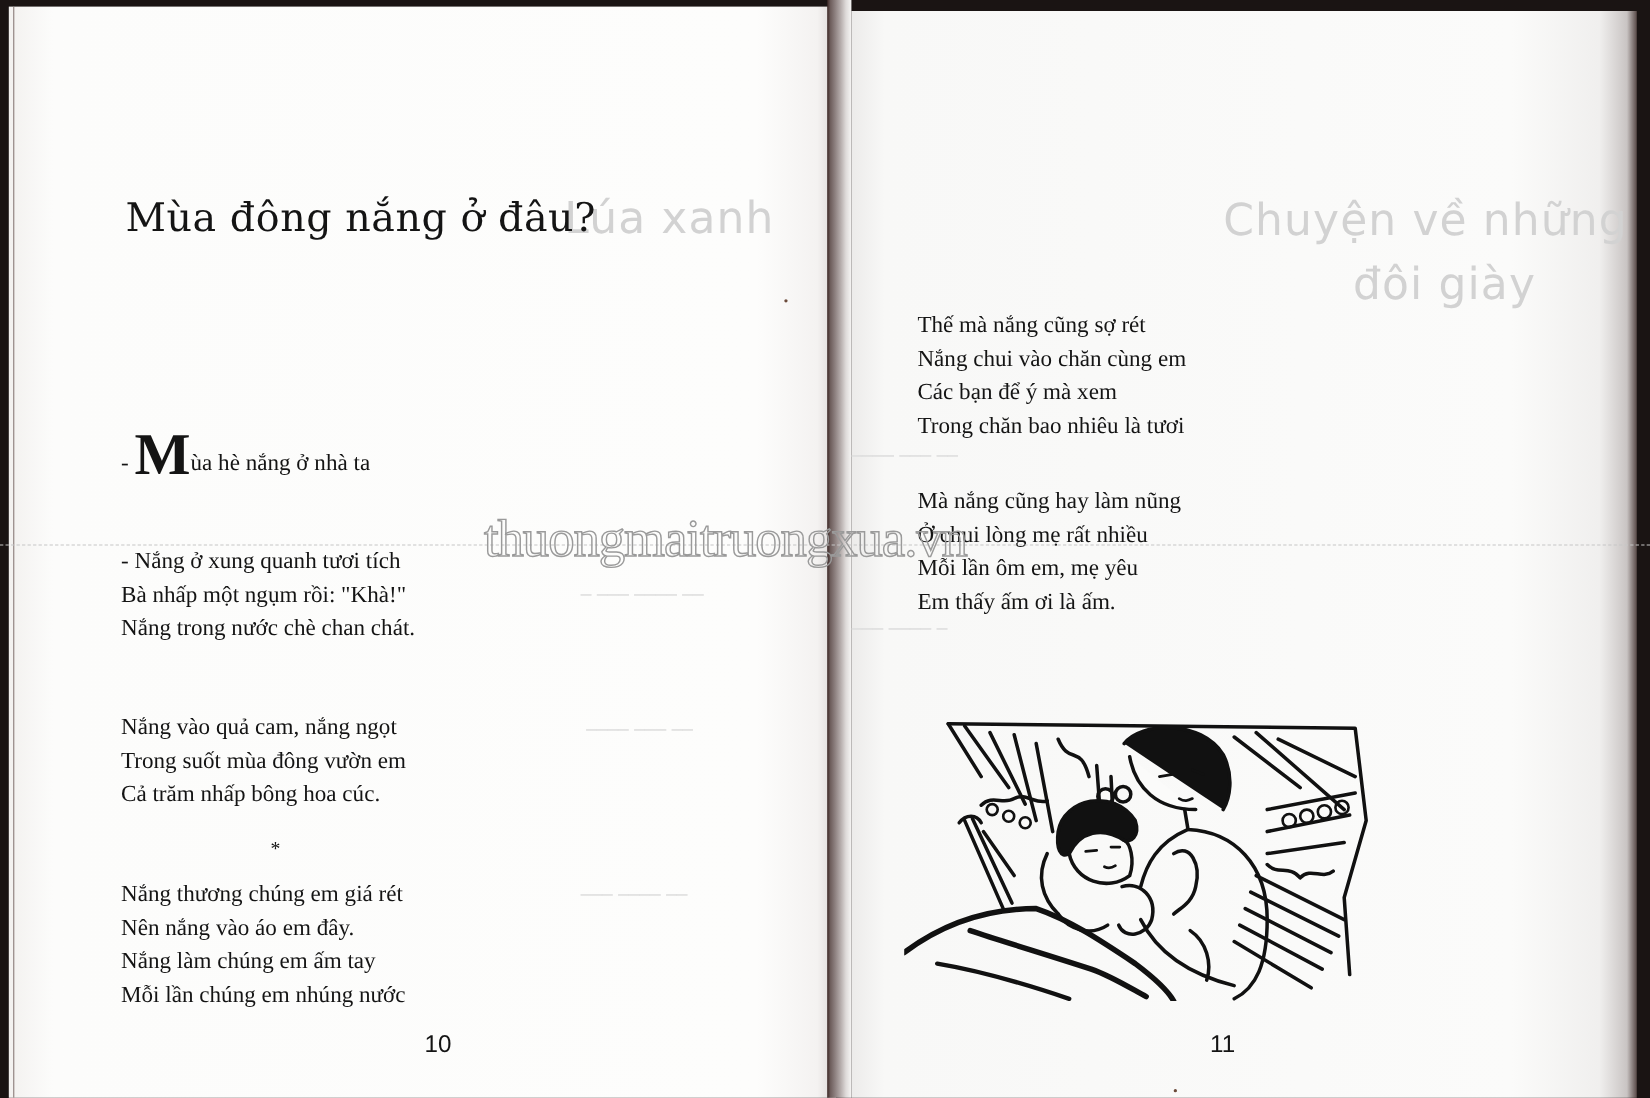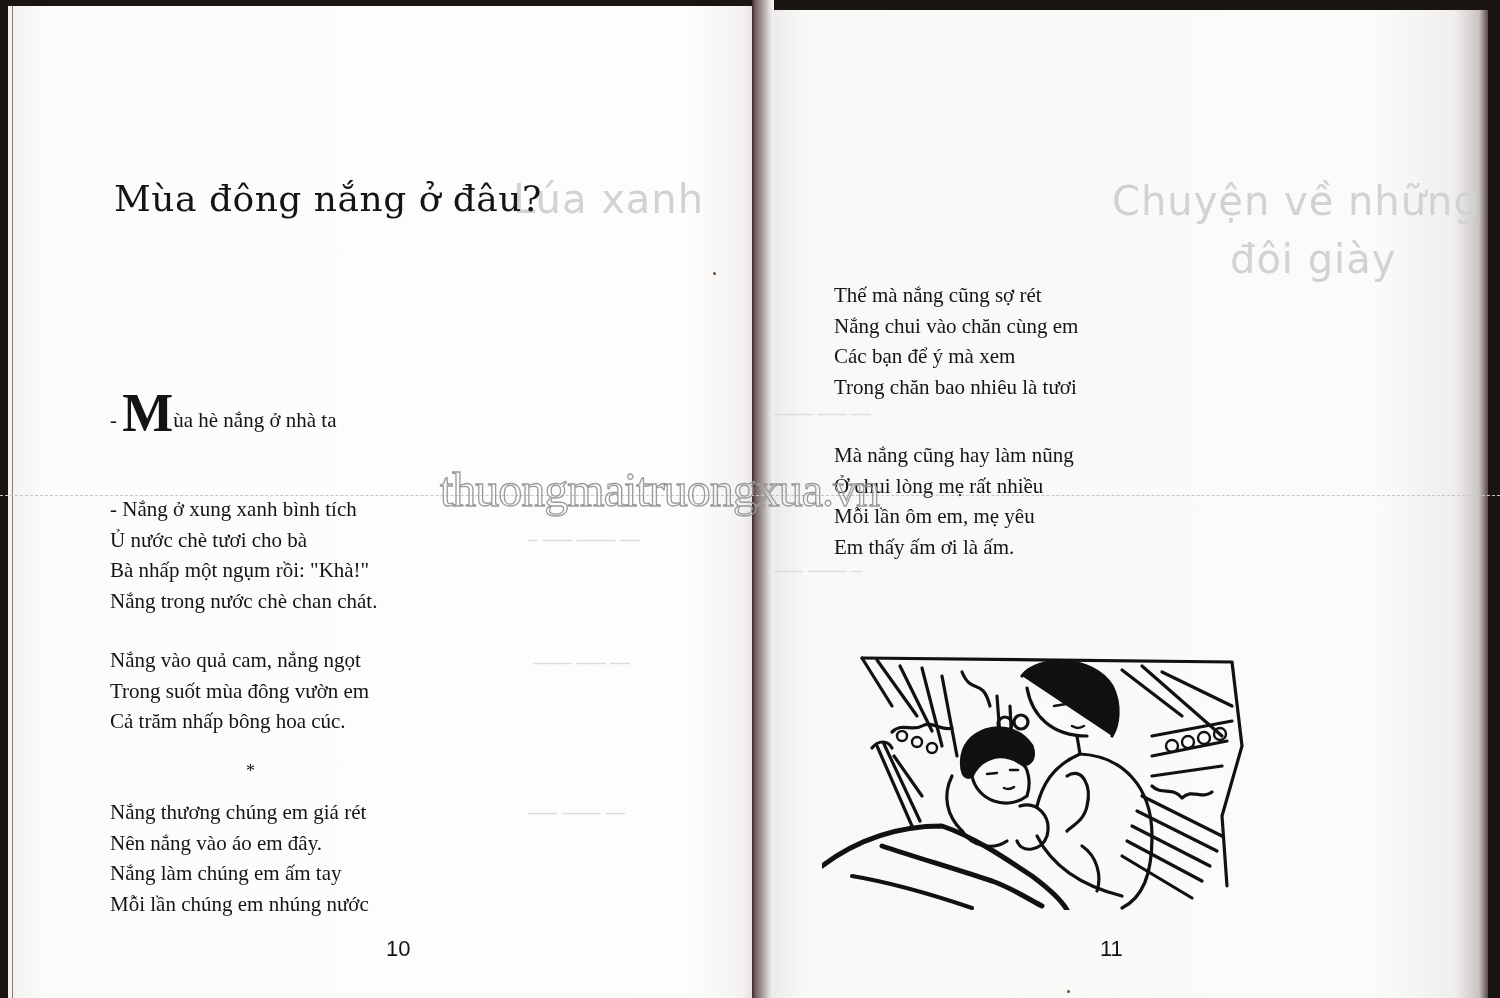--- a/index.html
+++ b/index.html
@@ -87,22 +87,21 @@
     <div class="bleed" style="left:525px; top:648px;">──── ─── ──</div>
     <div class="bleed" style="left:520px; top:798px;">─── ──── ──</div>
 
     <h1 class="title">Mùa đông nắng ở đâu?</h1>
 
     <div class="stanza" style="left:102px; top:392px;">
       <span class="line"><span>- </span><span class="dropcap">M</span><span>ùa hè nắng ở nhà ta</span></span>
     </div>
 
     <div class="stanza" style="left:102px; top:488px;">
-      <span class="line">- Nắng ở xung xanh bình tích</span>
-      <span class="line">Ủ nước chè tươi cho bà</span>
+      <span class="line">- Nắng ở xung quanh tươi tích</span>
       <span class="line">Bà nhấp một ngụm rồi: "Khà!"</span>
       <span class="line">Nắng trong nước chè chan chát.</span>
     </div>
 
     <div class="stanza" style="left:102px; top:639px;">
       <span class="line">Nắng vào quả cam, nắng ngọt</span>
       <span class="line">Trong suốt mùa đông vườn em</span>
       <span class="line">Cả trăm nhấp bông hoa cúc.</span>
     </div>
 

